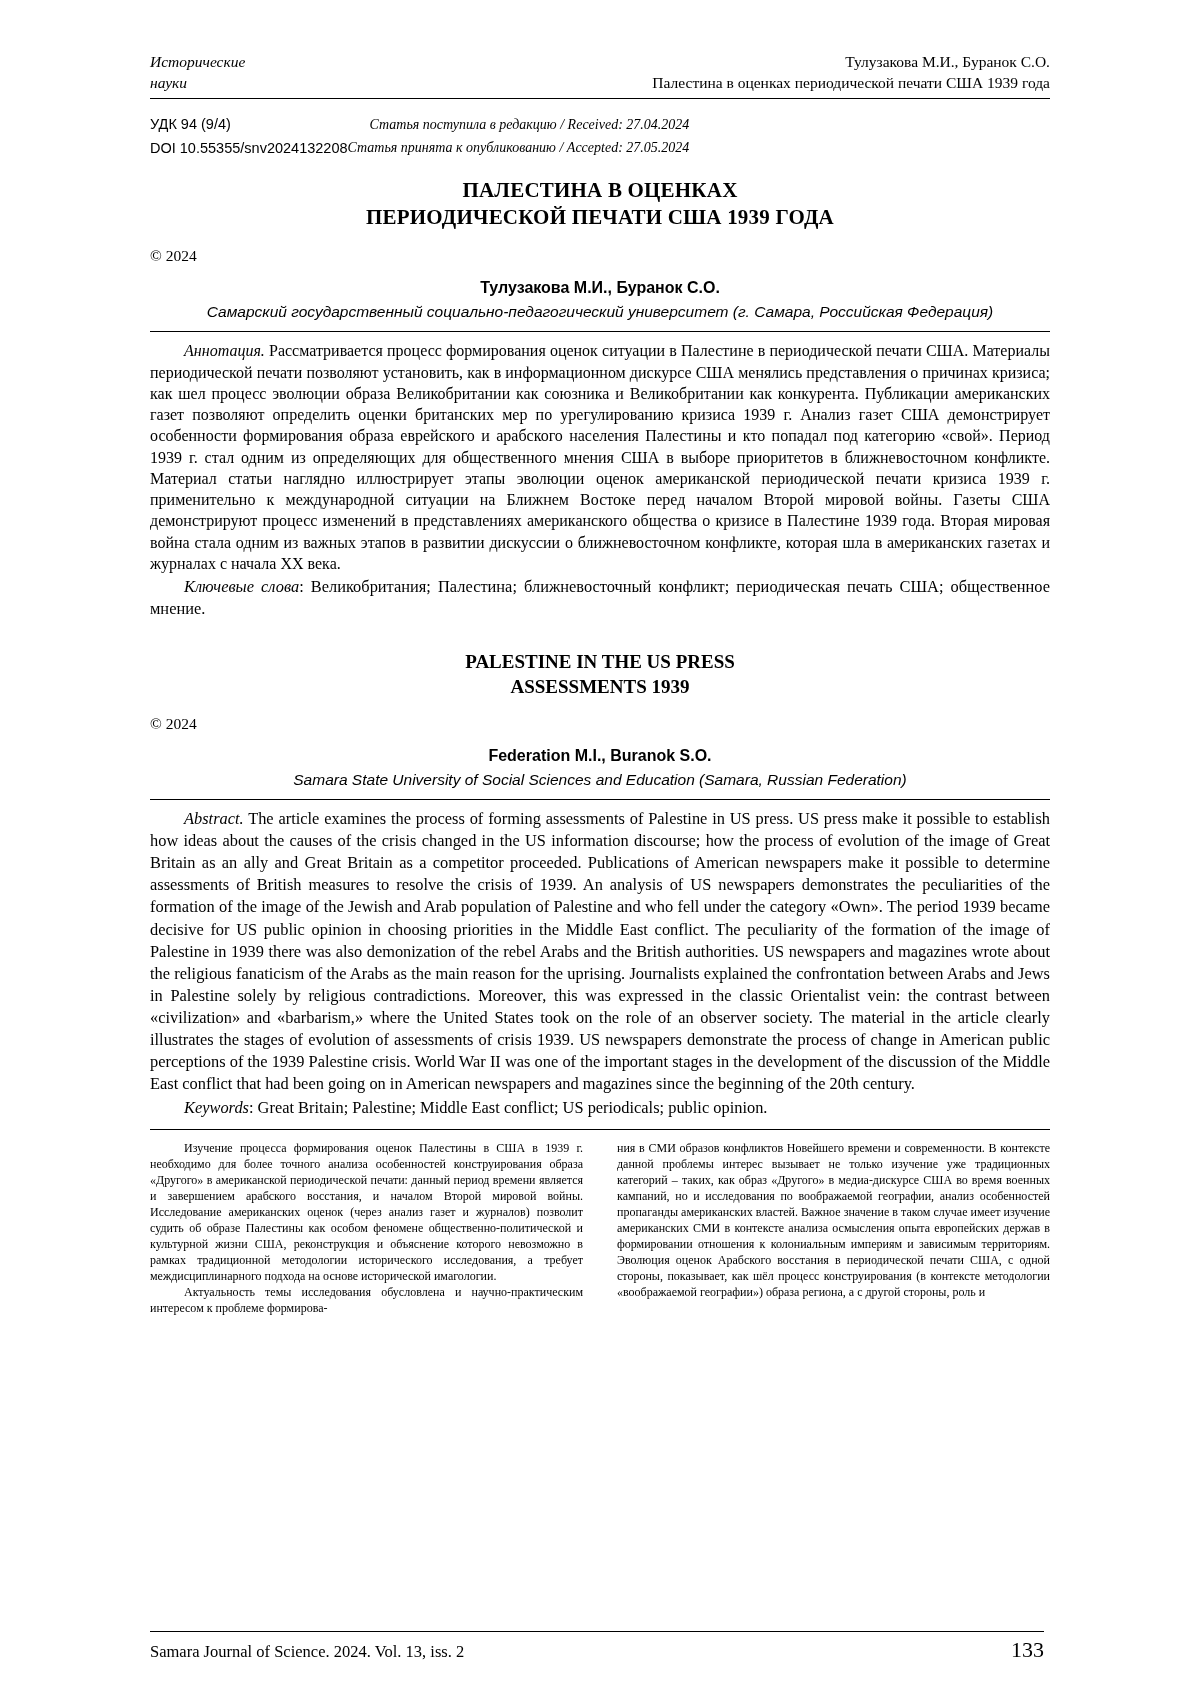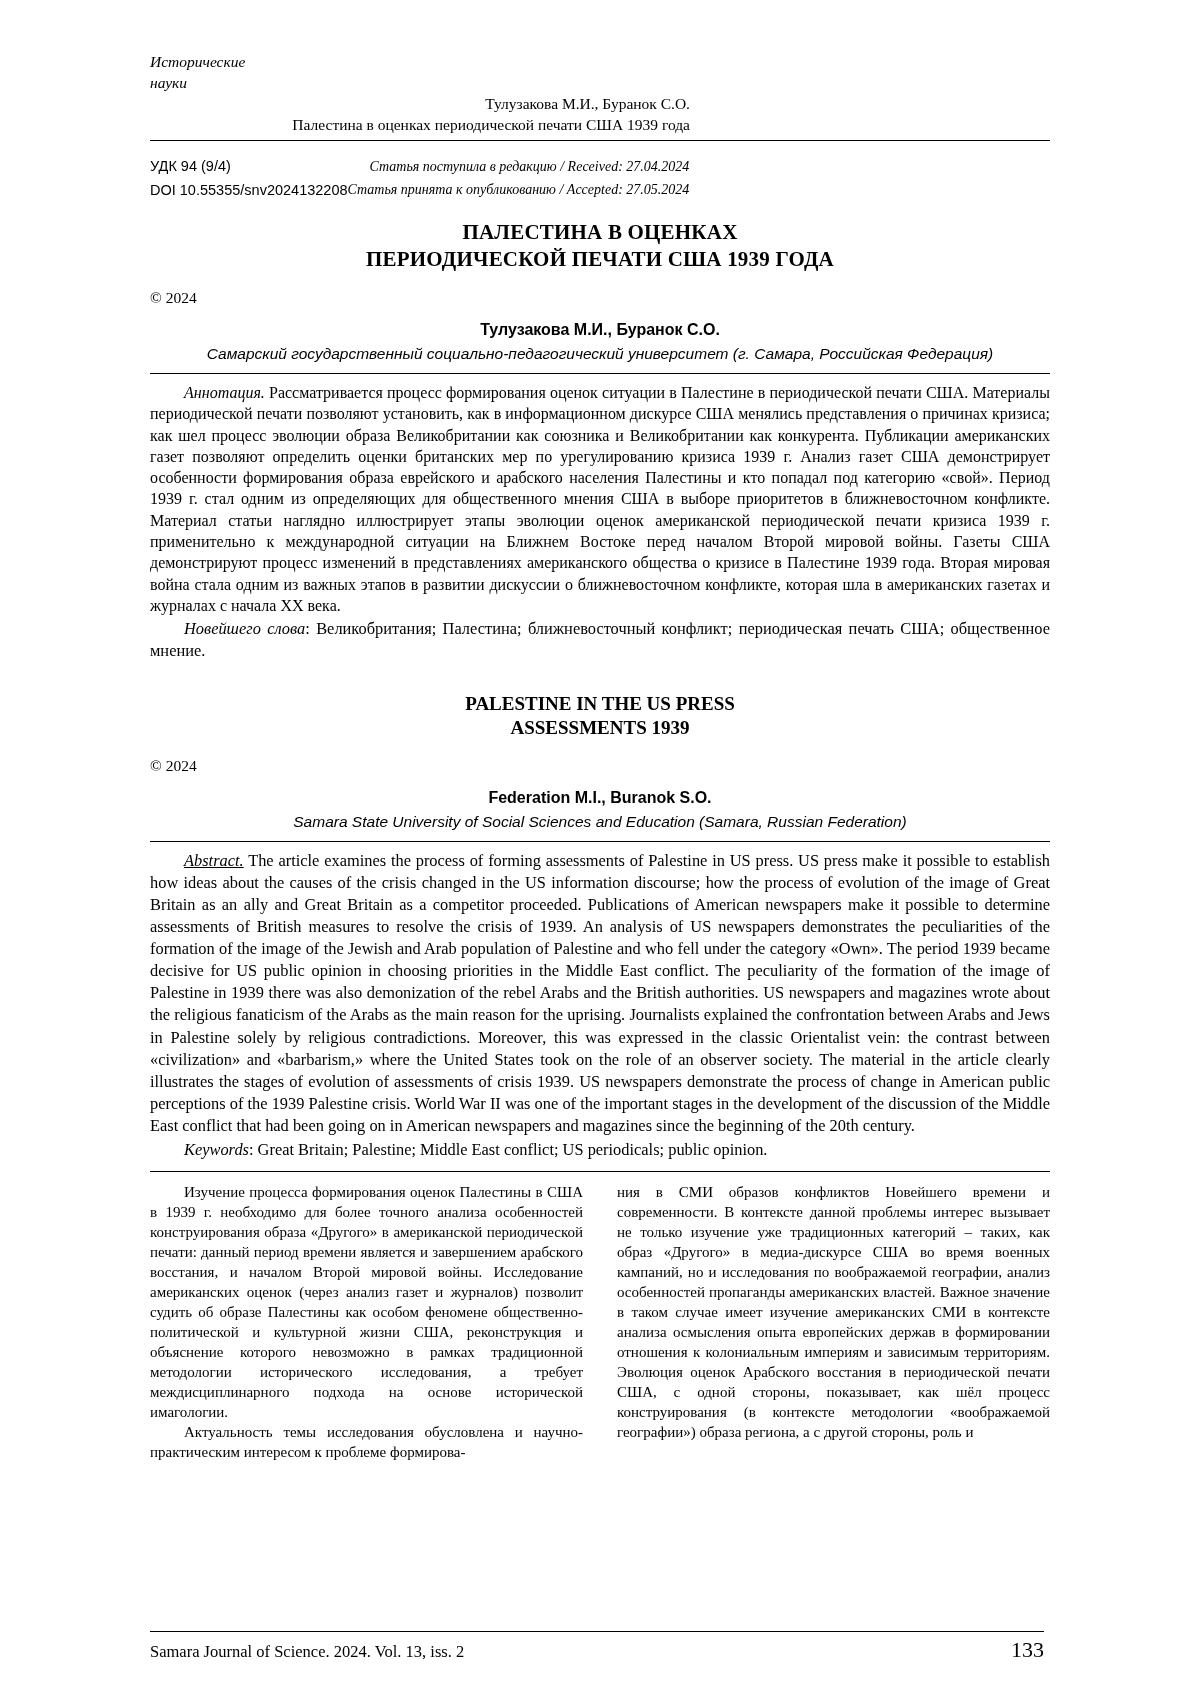--- a/index.html
+++ b/index.html
@@ -22,21 +22,20 @@
     padding: 52px 150px 40px 150px;
   }
 
   
   .running-head {
     display: flex;
     justify-content: space-between;
     align-items: flex-start;
     font-size: 15.5px;
     line-height: 1.35;
-    flex-direction: column;
   }
   .rh-left {
     font-family: "Liberation Serif", serif;
     font-style: italic;
     width: 40%;
   }
   .rh-right {
     text-align: right;
     width: 60%;
   }
@@ -129,32 +128,31 @@
     margin-top: 30px;
   }
   .abstract-en {
     font-size: 16.4px;
     line-height: 1.345;
     text-align: justify;
     text-indent: 34px;
   }
   .abstract-en .lead {
     font-style: italic;
-    text-decoration: underline;
   }
 
   
   .body-cols {
     display: flex;
     gap: 34px;
     margin-top: 10px;
   }
   .col {
     width: 50%;
-    font-size: 15px;
+    font-size: 12px;
     line-height: 1.335;
     text-align: justify;
   }
   .col p {
     margin: 0;
     text-indent: 34px;
   }
   .col p.cont {
     text-indent: 0;
   }
@@ -218,21 +216,21 @@
   <div class="authors">Тулузакова М.И., Буранок С.О.</div>
   <div class="affiliation">Самарский государственный социально-педагогический университет (г. Самара, Российская Федерация)</div>
 
   <div class="rule"></div>
 
   <div class="abstract">
     <span class="lead">Аннотация.</span><span> Рассматривается процесс формирования оценок ситуации в Палестине в периодической печати США. Материалы периодической печати позволяют установить, как в информационном дискурсе США менялись представления о причинах кризиса; как шел процесс эволюции образа Великобритании как союзника и Великобритании как конкурента. Публикации американских газет позволяют определить оценки британских мер по урегулированию кризиса 1939 г. Анализ газет США демонстрирует особенности формирования образа еврейского и арабского населения Палестины и кто попадал под категорию «свой». Период 1939 г. стал одним из определяющих для общественного мнения США в выборе приоритетов в ближневосточном конфликте. Материал статьи наглядно иллюстрирует этапы эволюции оценок американской периодической печати кризиса 1939 г. применительно к международной ситуации на Ближнем Востоке перед началом Второй мировой войны. Газеты США демонстрируют процесс изменений в представлениях американского общества о кризисе в Палестине 1939 года. Вторая мировая война стала одним из важных этапов в развитии дискуссии о ближневосточном конфликте, которая шла в американских газетах и журналах с начала XX века.</span>
   </div>
 
   <div class="keywords">
-    <span class="lead">Новейшего слова</span><span>: Великобритания; Палестина; ближневосточный конфликт; периодическая печать США; общественное мнение.</span>
+    <span class="lead">Ключевые слова</span><span>: Великобритания; Палестина; ближневосточный конфликт; периодическая печать США; общественное мнение.</span>
   </div>
 
   <div class="section-en">
     <div class="title-en">
       <div>PALESTINE IN THE US PRESS</div>
       <div>ASSESSMENTS 1939</div>
     </div>
 
     <div class="copyright">© 2024</div>
 

